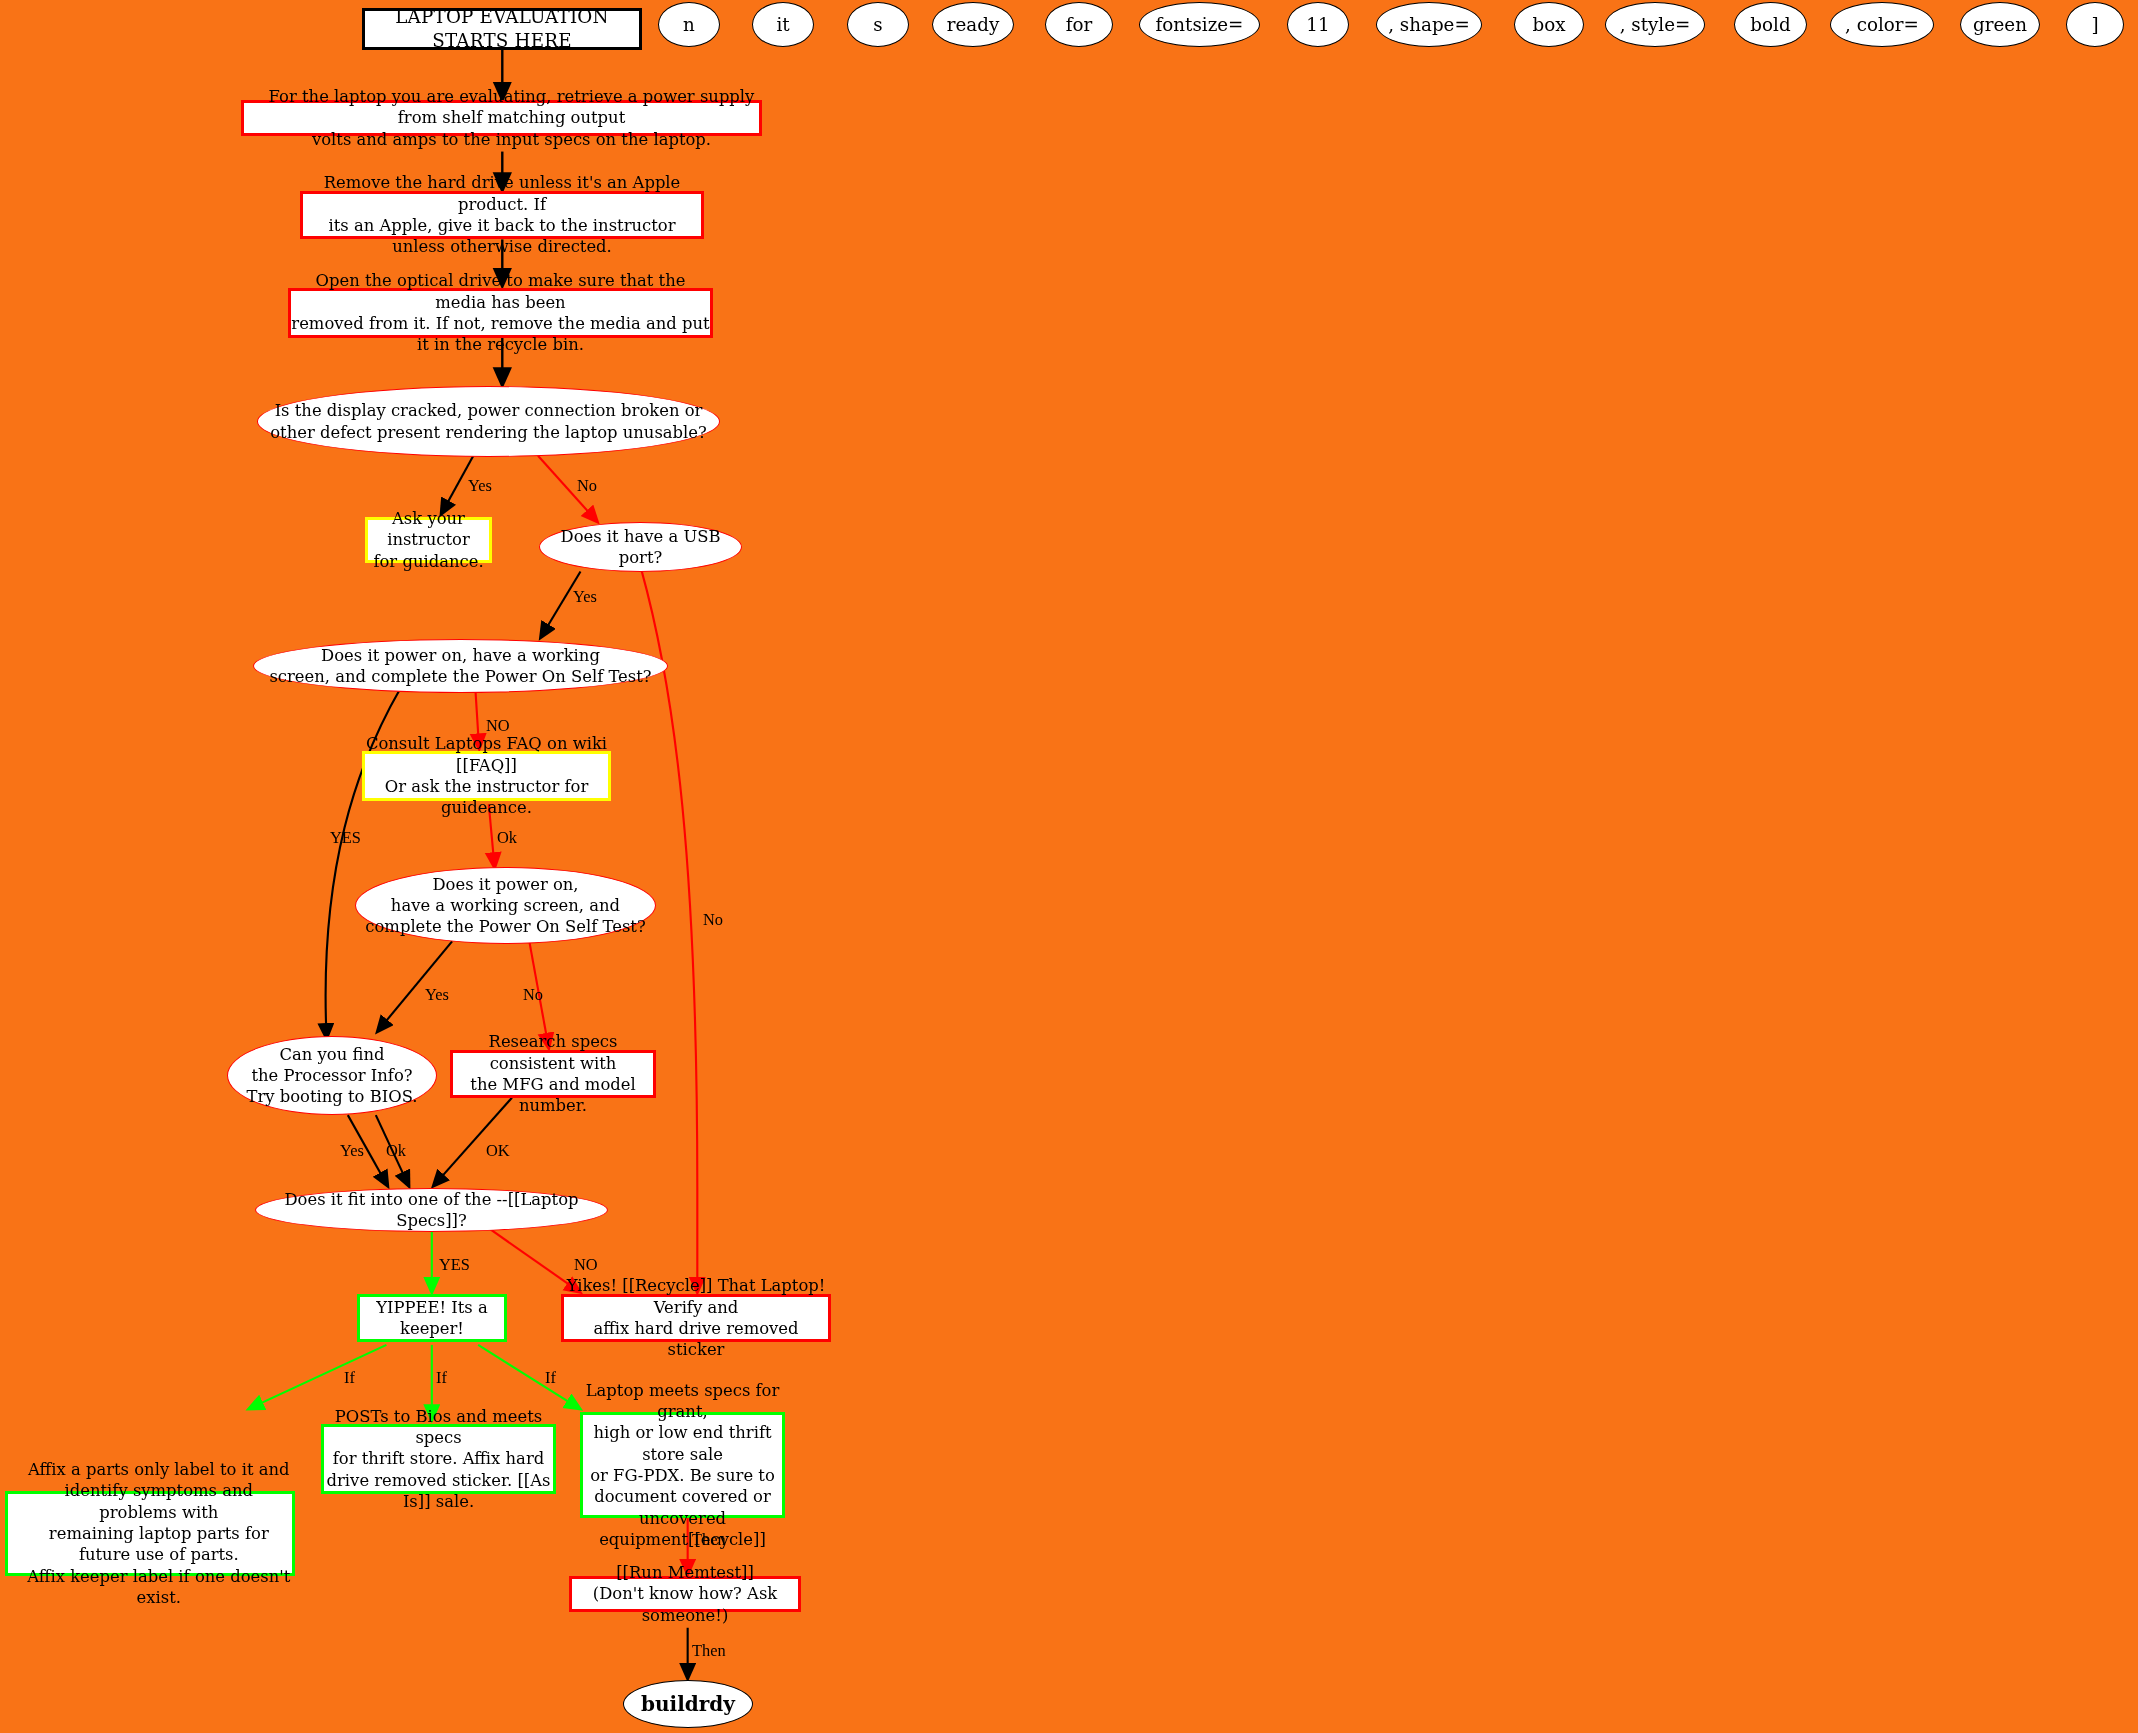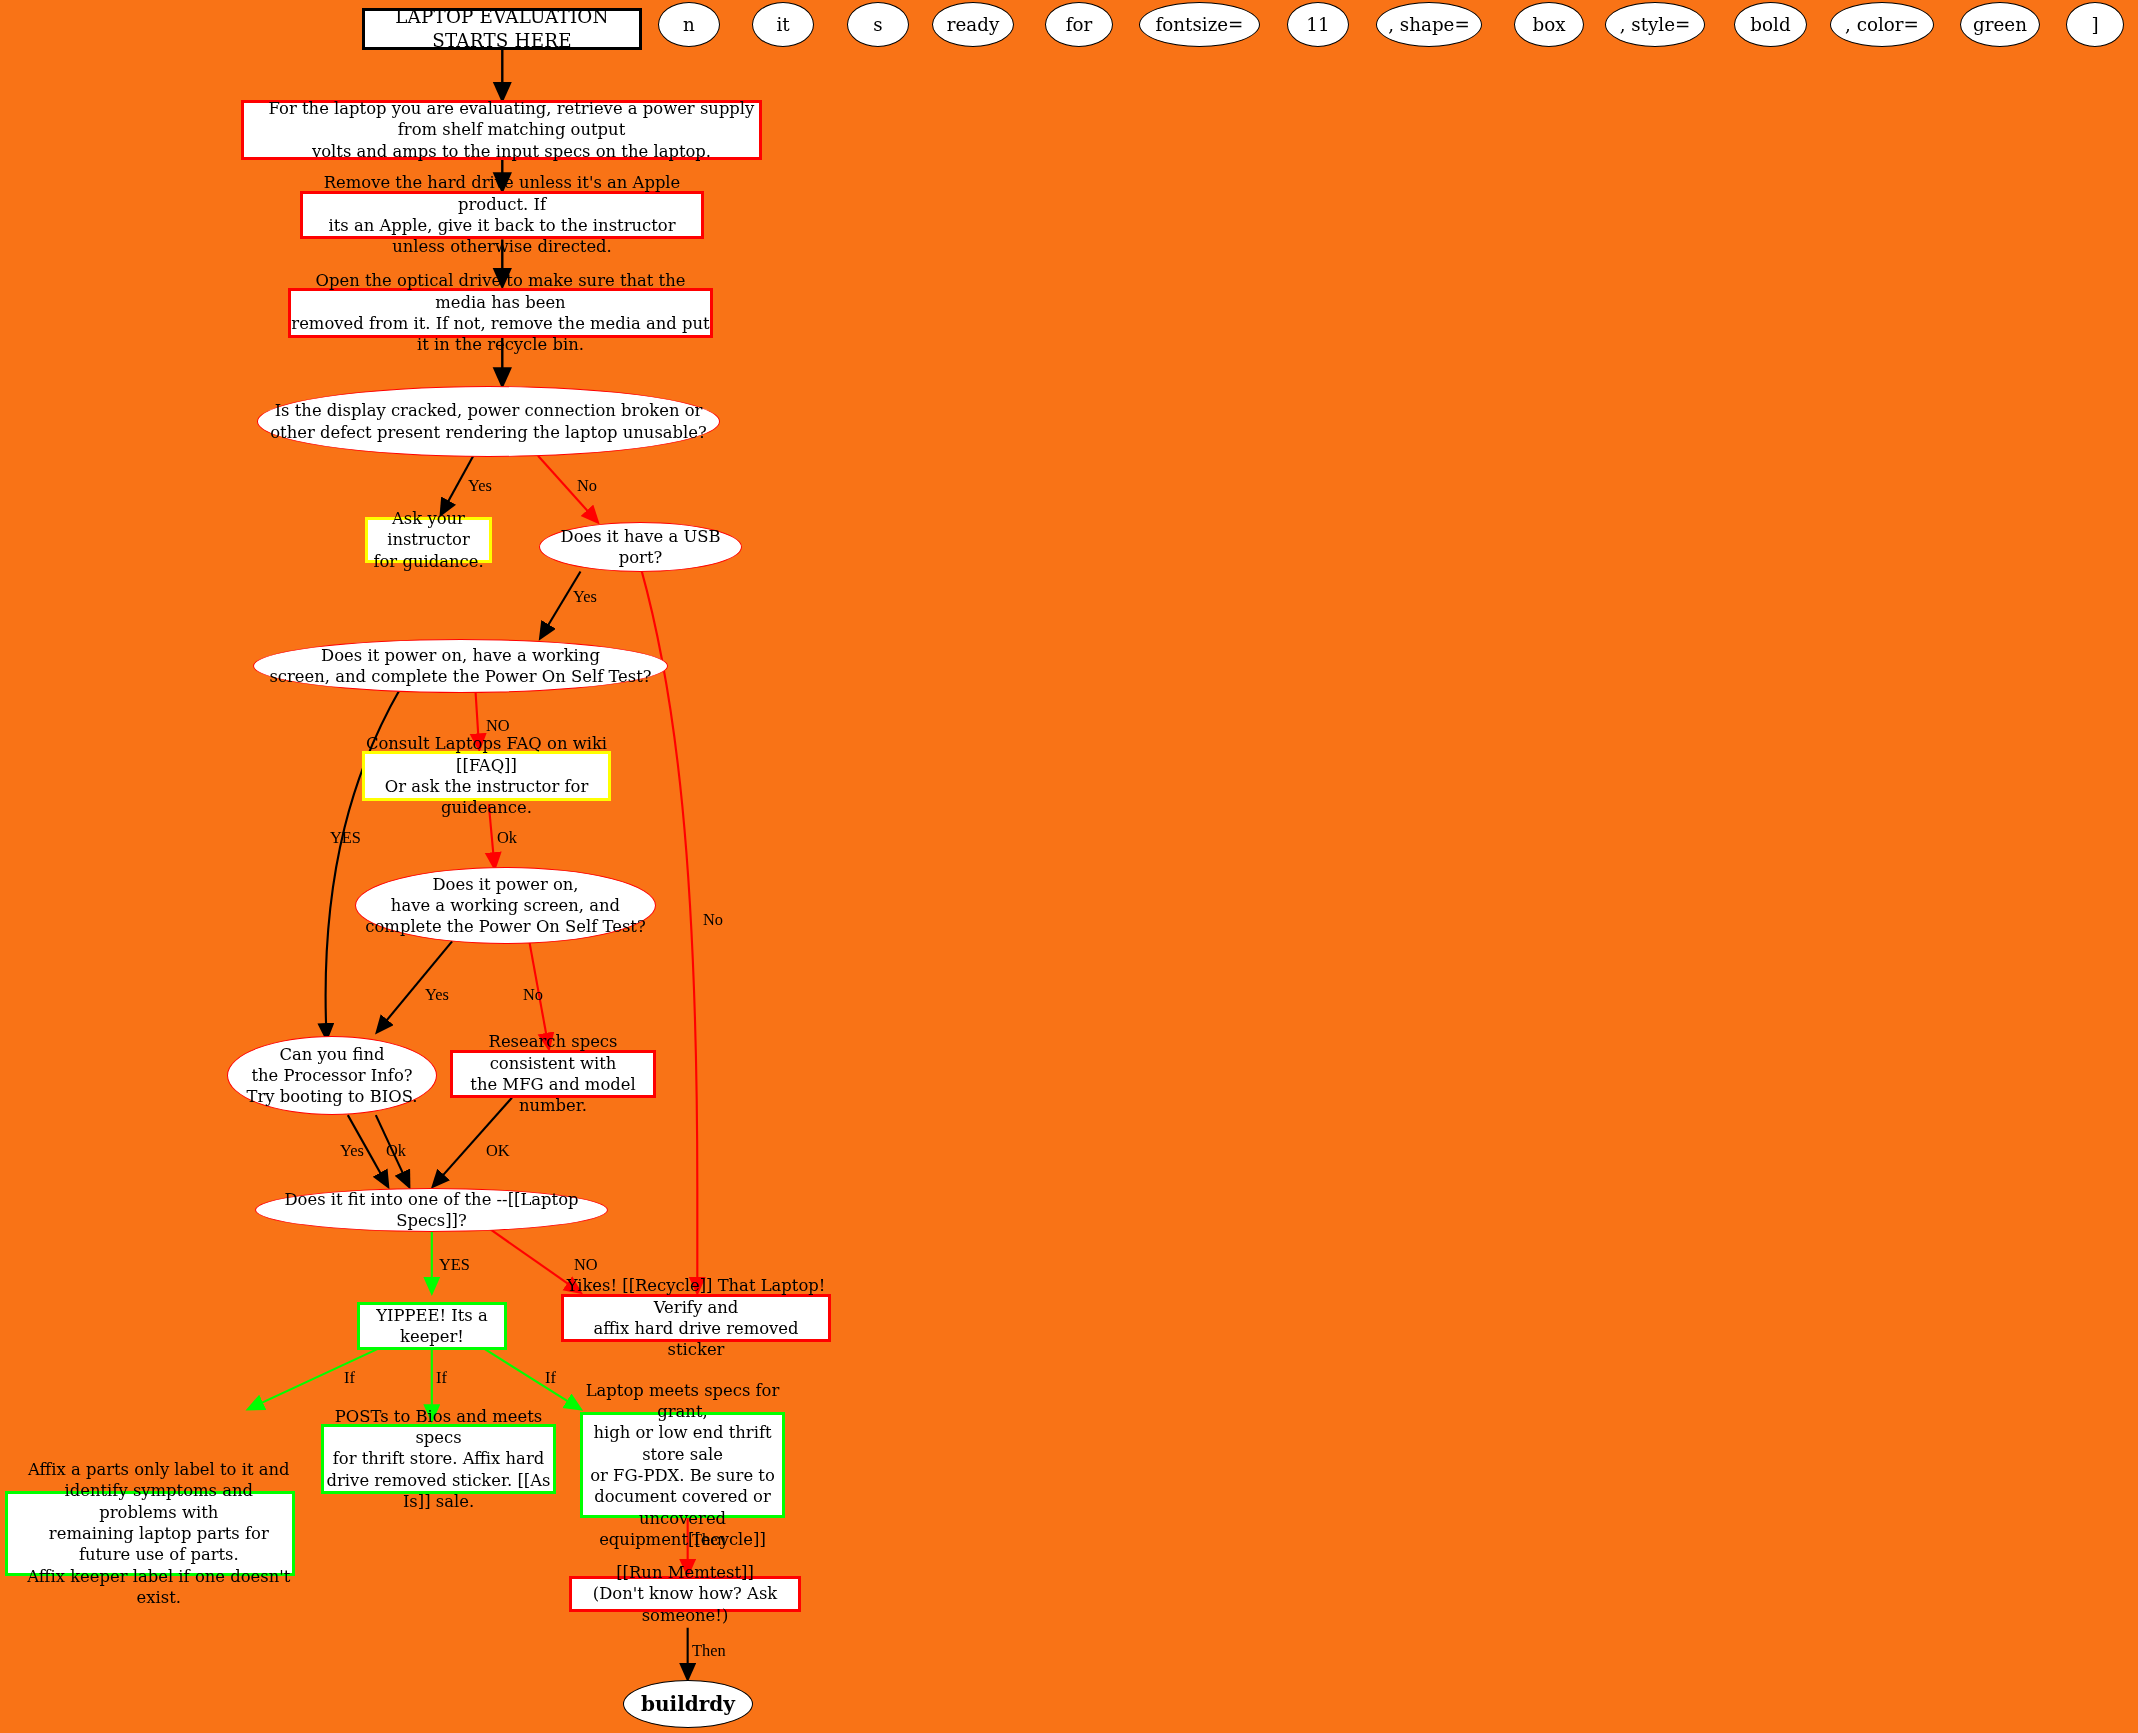--- a/index.html
+++ b/index.html
@@ -132,21 +132,21 @@
   <div class="node ell black" style="left:1830px;top:1.9px;width:104px;height:45px;">
     <span class="lbl toplabel">, color=</span>
   </div>
   <div class="node ell black" style="left:1960px;top:1.9px;width:80px;height:45px;">
     <span class="lbl toplabel">green</span>
   </div>
   <div class="node ell black" style="left:2066px;top:1.9px;width:58px;height:45px;">
     <span class="lbl toplabel">]</span>
   </div>
 
-  <div class="node box red" style="left:241px;top:100px;width:521px;height:60px;padding-left:20px;">
+  <div class="node box red" style="left:241px;top:100px;width:521px;height:36px;padding-left:20px;">
     <span class="lbl fs17">For the laptop you are evaluating, retrieve a power supply from shelf matching output
 volts and amps to the  input specs on the laptop.</span>
   </div>
 
   <div class="node box red" style="left:300px;top:191px;width:404px;height:48px;">
     <span class="lbl fs17">Remove the hard drive unless it's an Apple product. If
 its an Apple, give it back to the instructor unless otherwise directed.</span>
   </div>
 
   <div class="node box red" style="left:288px;top:288px;width:425px;height:50px;">
@@ -207,21 +207,21 @@
   <div class="elabel" style="left:340px;top:1141px;">Yes</div>
   <div class="elabel" style="left:386px;top:1141px;">Ok</div>
   <div class="elabel" style="left:486px;top:1141px;">OK</div>
 
   <div class="node ell red" style="left:255px;top:1188px;width:353px;height:44px;">
     <span class="lbl fs17">Does it fit into one of the --[[Laptop Specs]]?</span>
   </div>
   <div class="elabel" style="left:439px;top:1255px;">YES</div>
   <div class="elabel" style="left:574px;top:1255px;">NO</div>
 
-  <div class="node box green" style="left:357px;top:1294px;width:150px;height:48px;margin-top:8px;">
+  <div class="node box green" style="left:357px;top:1294px;width:150px;height:48px;">
     <span class="lbl fs17">YIPPEE! Its a keeper!</span>
   </div>
 
   <div class="node box red" style="left:543px;top:1294px;width:270px;height:48px;margin-left:18px;">
     <span class="lbl fs17">Yikes! [[Recycle]] That Laptop! Verify and
 affix hard drive removed sticker</span>
   </div>
 
   <div class="elabel" style="left:344px;top:1368px;">If</div>
   <div class="elabel" style="left:436px;top:1368px;">If</div>

